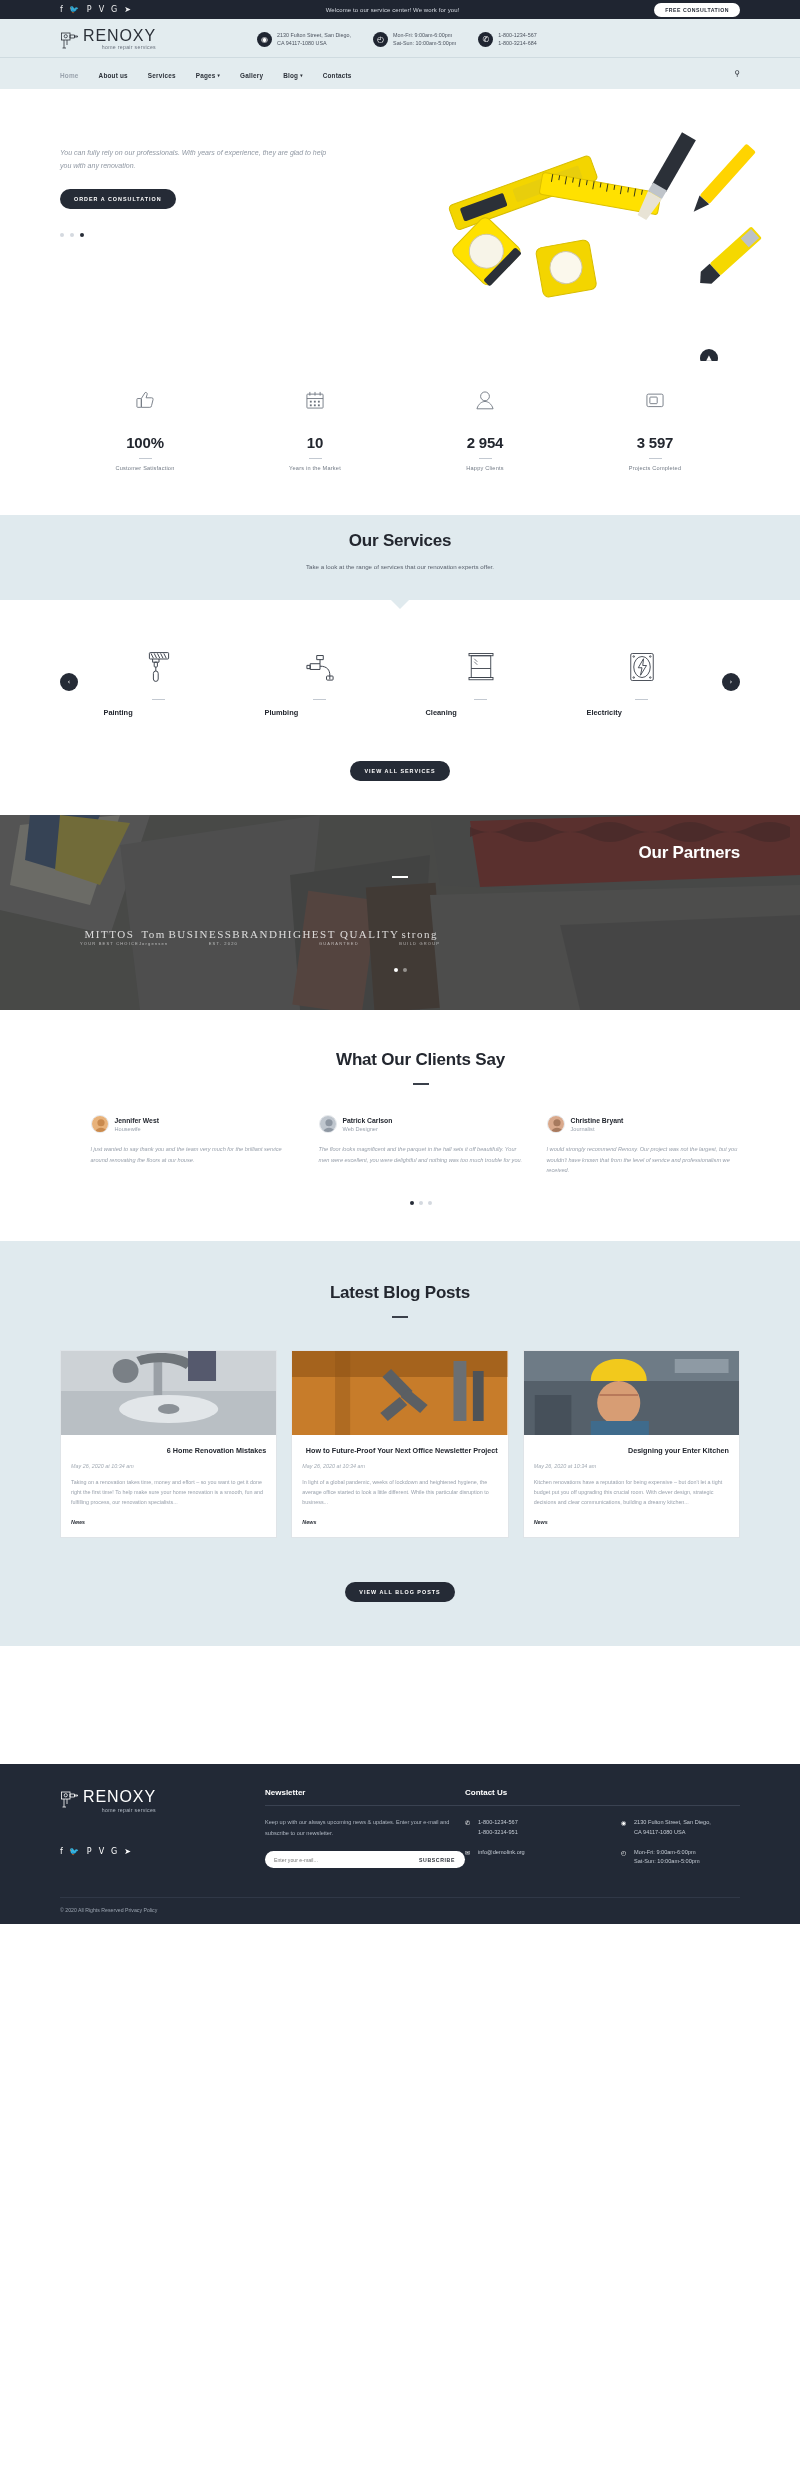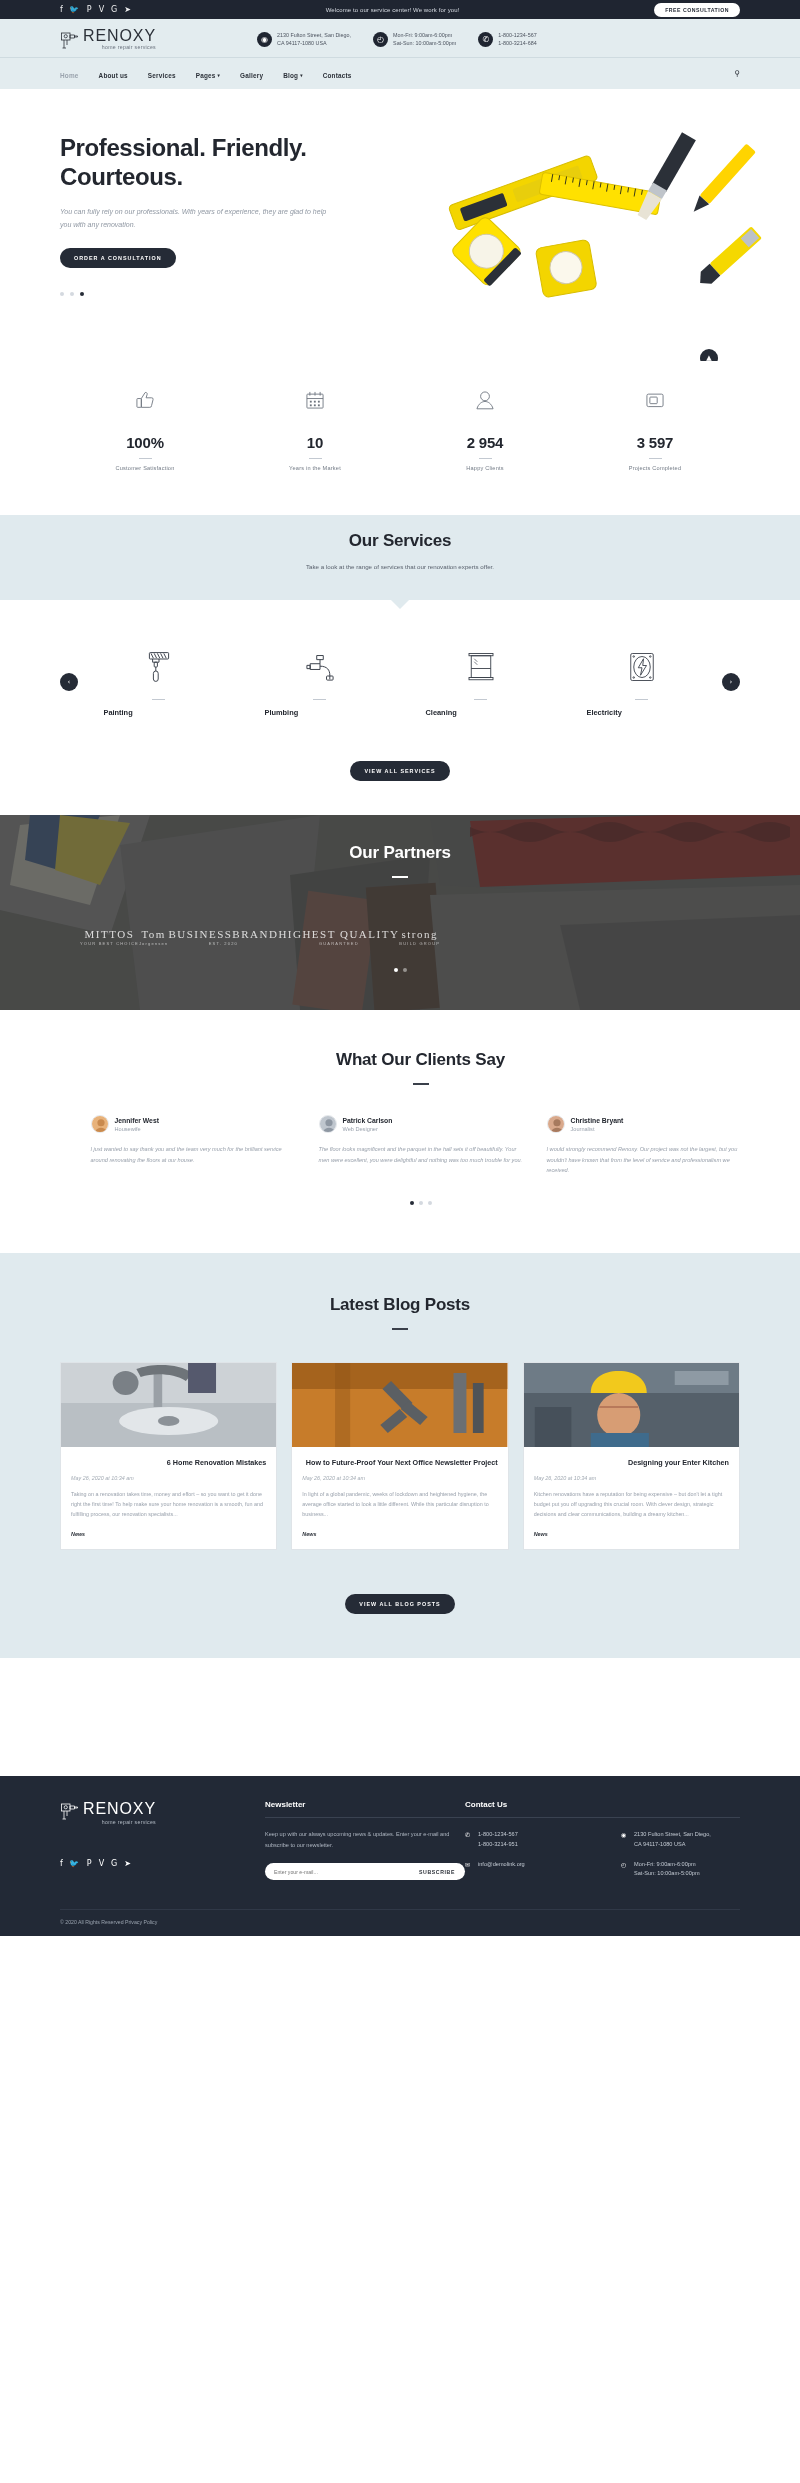--- a/index.html
+++ b/index.html
@@ -165,32 +165,32 @@
 
   
   .partners {
     height: 195px; position: relative; overflow: hidden;
     display: flex; flex-direction: column; align-items: center;
     padding-top: 28px;
     background: #55585c;
   }
   .partners-bg { position: absolute; inset: 0; }
   .partners-inner { position: relative; z-index: 2; width: 680px; text-align: center; }
-  .partners h2 { font-size: 17px; font-weight: 700; color: #fff; letter-spacing: -.2px; }
+  .partners h2 { font-size: 17px; font-weight: 700; color: #fff; letter-spacing: -.2px; text-align: right; }
   .white-rule { width: 16px; height: 2px; background: #fff; margin: 13px auto 0; }
   .plogos { display: flex; align-items: center; justify-content: flex-start; margin-top: 50px; padding: 0 20px; }
   .plogo { color: #ffffff; opacity: .8; text-align: center; }
   .plogo .l1 { font-family: "Liberation Serif", serif; font-size: 11px; letter-spacing: 1.5px; }
   .plogo .l2 { font-size: 4px; letter-spacing: 1.2px; margin-top: 1px; opacity: .75; }
   .pdots { display: flex; gap: 5px; justify-content: center; margin-top: 22px; }
   .pdot { width: 4px; height: 4px; border-radius: 50%; background: rgba(255,255,255,.45); cursor: pointer; }
   .pdot.on { background: #fff; }
 
   
-  .testi { background: #fff; padding: 40px 0 48px; text-align: center; margin-left: 41px; }
+  .testi { background: #fff; padding: 40px 0 36px; text-align: center; margin-left: 41px; }
   .dark-rule { width: 16px; height: 2px; background: #3a404a; margin: 13px auto 0; }
   .tcards { display: flex; gap: 24px; margin-top: 30px; padding: 0 10px; }
   .tcard { flex: 1; text-align: left; }
   .thead { display: flex; align-items: center; gap: 6px; }
   .avatar {
     width: 18px; height: 18px; border-radius: 50%; flex: none;
     border: 1px solid #e4e7eb; overflow: hidden;
   }
   .tname { font-size: 6.8px; font-weight: 700; color: #23272f; }
   .trole { font-size: 5.6px; color: #9aa2ad; margin-top: 2px; }
@@ -320,24 +320,20 @@
         <li><a class="">Blog<span class="caret">▾</span></a></li>
         <li><a class="">Contacts</a></li>
       </ul>
     <span class="search-icon">⚲</span>
   </div>
 </div>
 
 <div class="hero">
   <div class="wrap">
     <div class="hero-copy">
-      <h1>
-        <span>Professional. Friendly.</span><br>
-        <span>Courteous.</span>
-      </h1>
       <p>You can fully rely on our professionals. With years of experience, they are glad to help you with any renovation.</p>
       <button class="btn-dark">ORDER A CONSULTATION</button>
       <div class="dots" id="hero-dots">
           <div class="dot"></div>
           <div class="dot"></div>
           <div class="dot on"></div>
         </div>
     </div>
     <div class="hero-art">
       <svg viewBox="0 0 330 180" width="330" height="180">

